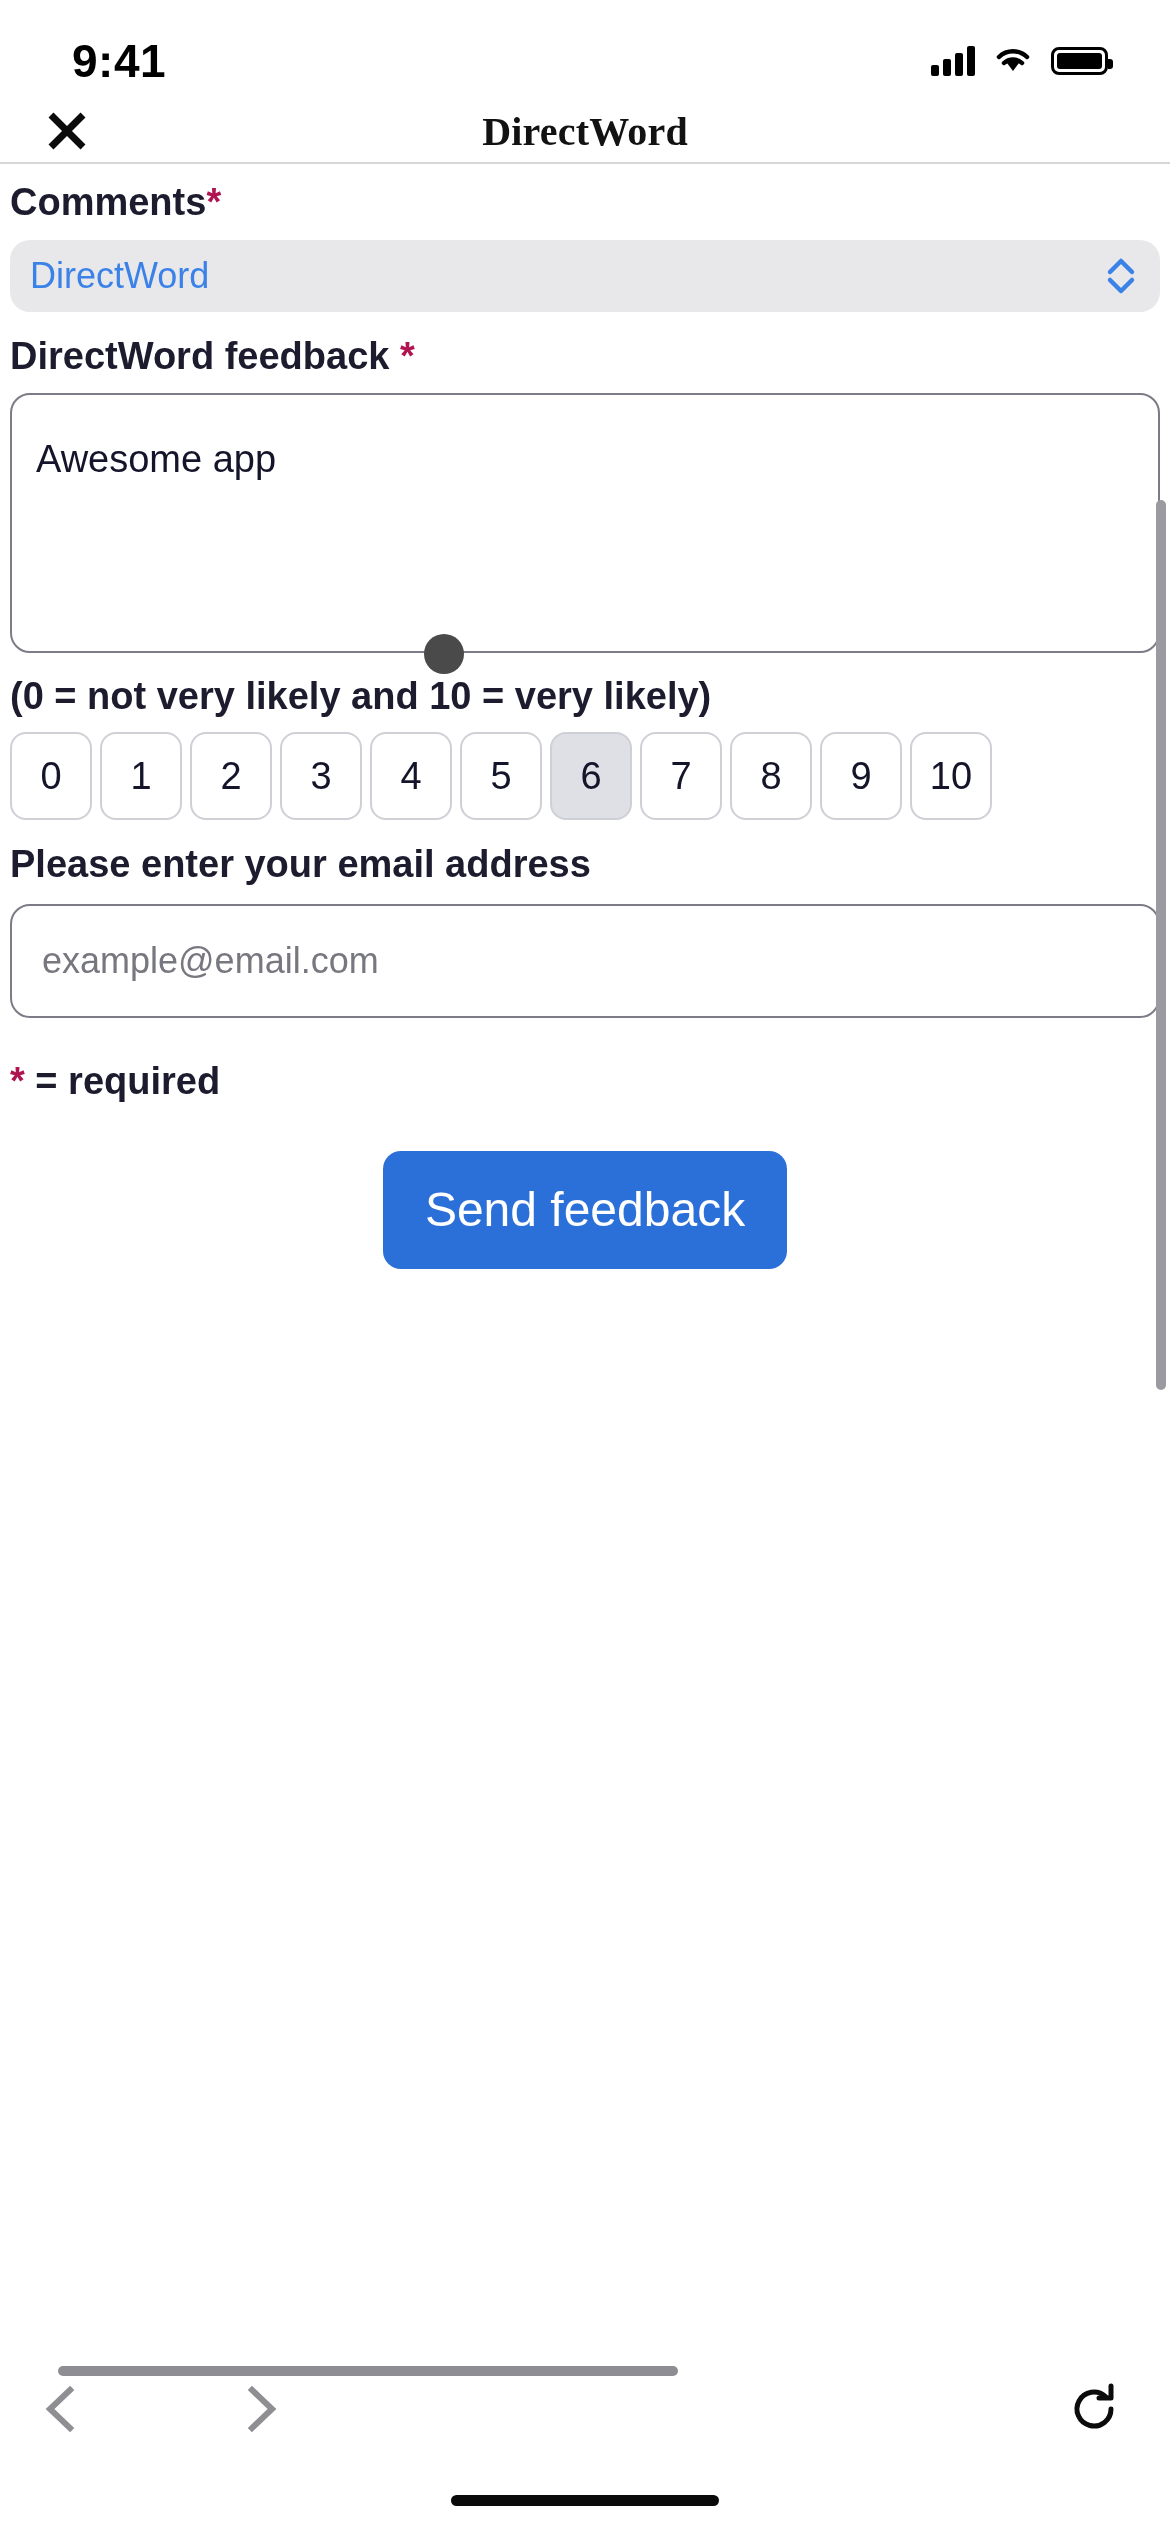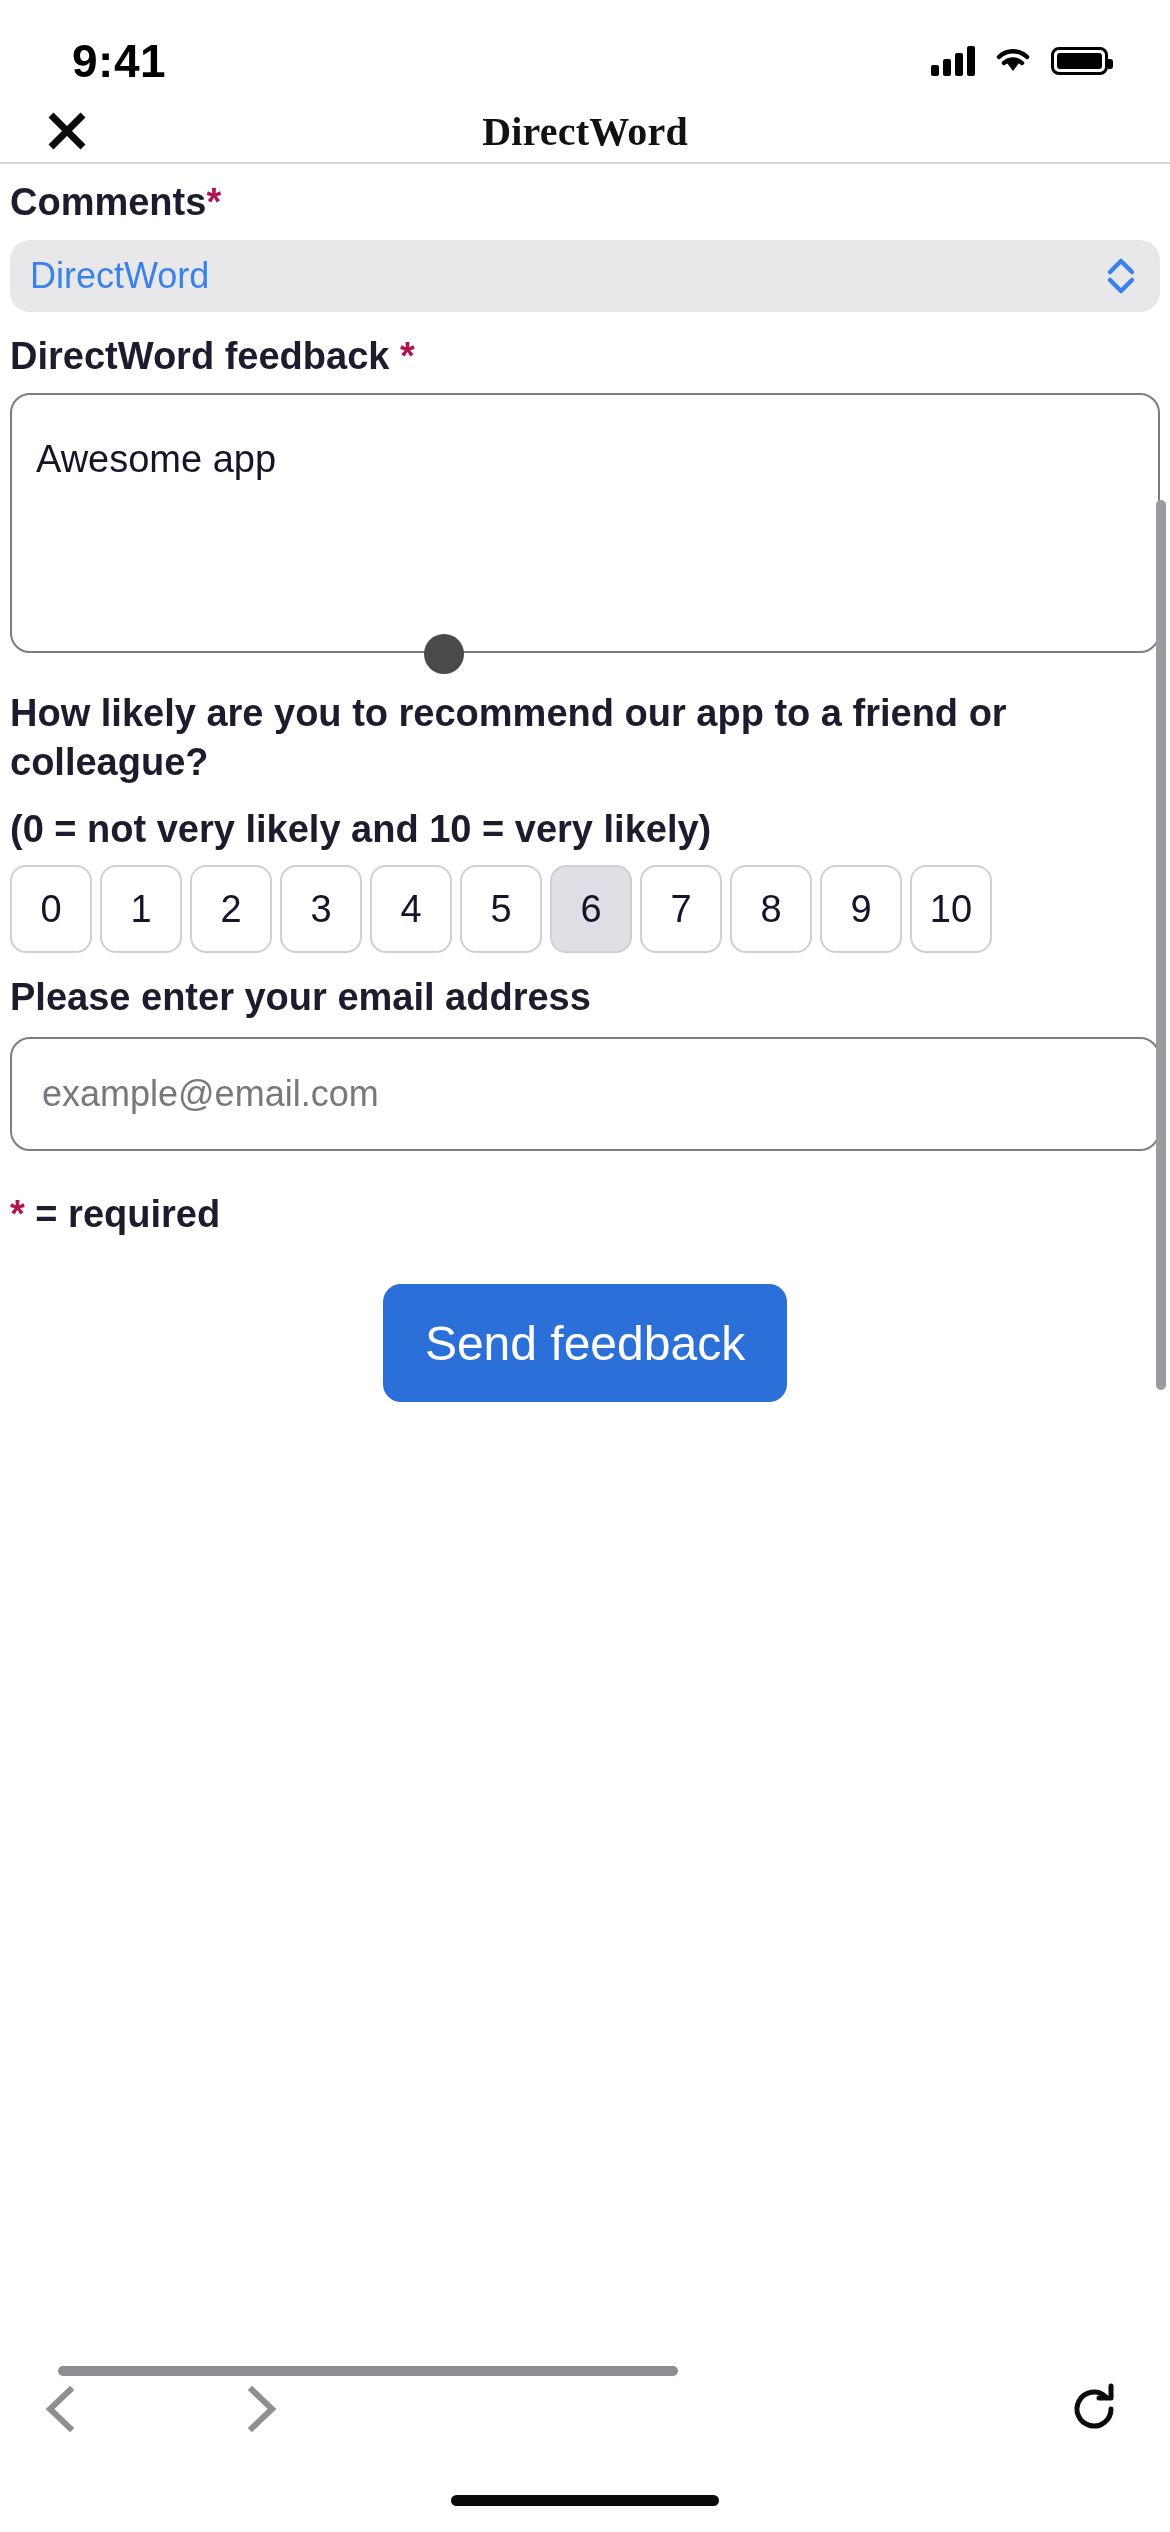--- a/index.html
+++ b/index.html
@@ -203,21 +203,20 @@
         </svg>
       </span>
     </div>
 
     <div class="field-label"><span>DirectWord feedback</span> <span class="req">*</span></div>
 
     <div class="textarea-box">
       <div class="textarea-text">Awesome app</div>
     </div>
 
-    <div class="question">How likely are you to recommend our app to a friend or colleague?</div>
     <div class="scale-hint">(0 = not very likely and 10 = very likely)</div>
 
     <div class="nps-grid">
       <div class="nps-btn">0</div>
       <div class="nps-btn">1</div>
       <div class="nps-btn">2</div>
       <div class="nps-btn">3</div>
       <div class="nps-btn">4</div>
       <div class="nps-btn">5</div>
       <div class="nps-btn selected">6</div>

